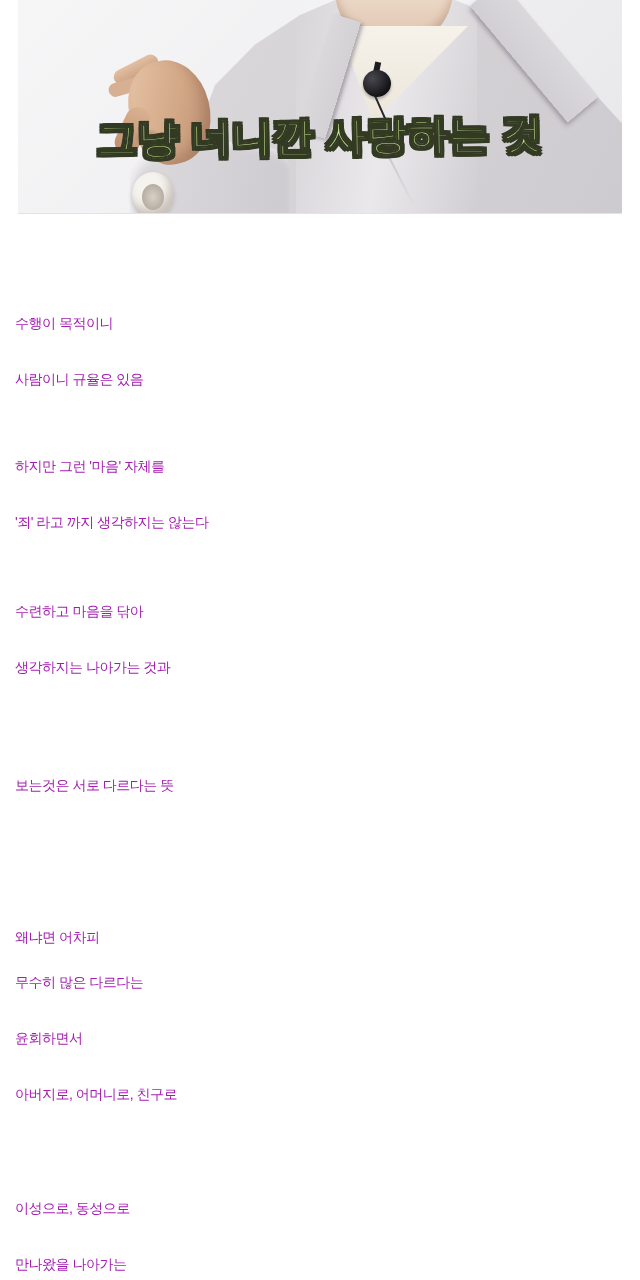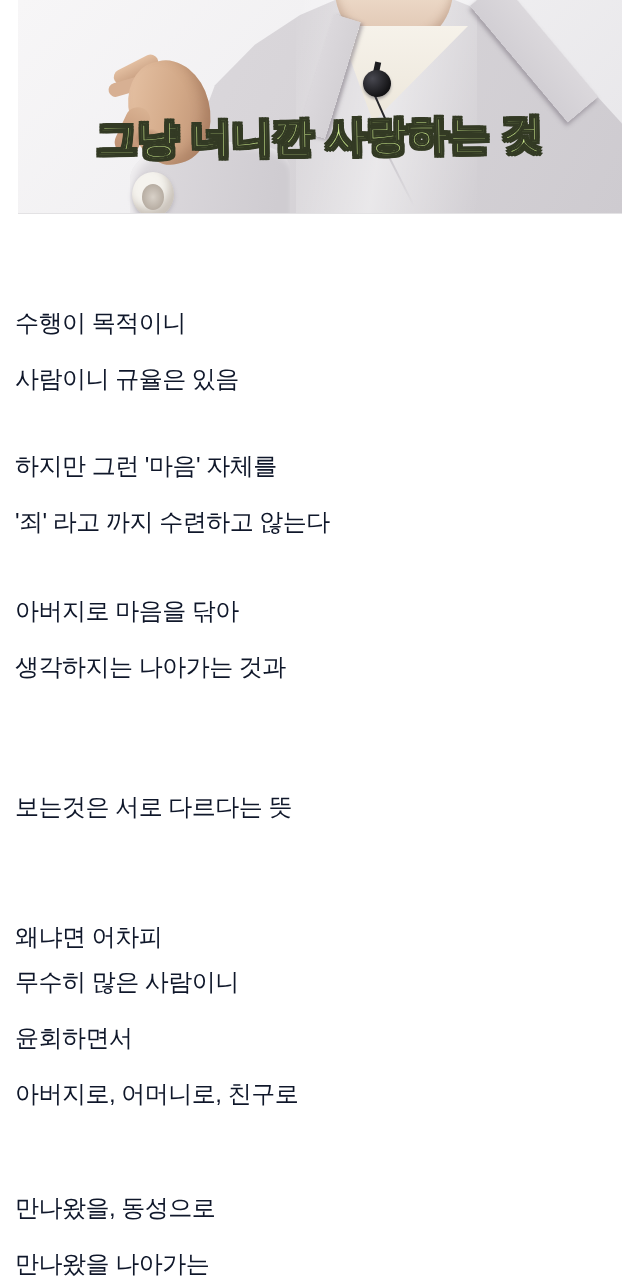--- a/index.html
+++ b/index.html
@@ -89,22 +89,22 @@
     font-weight:bold;font-size:40px;letter-spacing:1px;line-height:1.1;
     color:#cdeb8e;transform:rotate(-0.8deg);
     -webkit-text-stroke:1px #333a24;
     text-shadow:
       -3px -3px 0 #333a24,3px -3px 0 #333a24,-3px 3px 0 #333a24,3px 3px 0 #333a24,
       -3px 0 0 #333a24,3px 0 0 #333a24,0 -3px 0 #333a24,0 3px 0 #333a24;
   }
   
   .tl{
     position:absolute;left:15px;white-space:nowrap;
-    font-size:24px;line-height:26px;font-weight:400;letter-spacing:-0.5px;
-    color:#0f172a;
+    font-size:14px;line-height:26px;font-weight:400;letter-spacing:-0.5px;
+    color:#a21caf;
   }
 </style>
 </head>
 <body>
 
 <div class="page">
 
   <div class="photo">
     <div class="robe-base"></div>
     <div class="robe-sheen"></div>
@@ -123,24 +123,24 @@
     <div class="thumb-shadow"></div>
     <div class="mic-wire"></div>
     <div class="mic-pin"></div>
     <div class="mic-head"></div>
     <div class="caption">그냥 너니깐 사랑하는 것</div>
   </div>
 
   <div class="tl" style="top:310px">수행이 목적이니</div>
   <div class="tl" style="top:366px">사람이니 규율은 있음</div>
   <div class="tl" style="top:453px">하지만 그런 '마음' 자체를</div>
-  <div class="tl" style="top:509px">'죄' 라고 까지 수련하고 않는다</div>
-  <div class="tl" style="top:598px">아버지로 마음을 닦아</div>
+  <div class="tl" style="top:509px">'죄' 라고 까지 생각하지는 않는다</div>
+  <div class="tl" style="top:598px">수련하고 마음을 닦아</div>
   <div class="tl" style="top:654px">생각하지는 나아가는 것과</div>
-  <div class="tl" style="top:794px">보는것은 서로 다르다는 뜻</div>
+  <div class="tl" style="top:772px">보는것은 서로 다르다는 뜻</div>
   <div class="tl" style="top:924px">왜냐면 어차피</div>
-  <div class="tl" style="top:969px">무수히 많은 사람이니</div>
+  <div class="tl" style="top:969px">무수히 많은 다르다는</div>
   <div class="tl" style="top:1025px">윤회하면서</div>
   <div class="tl" style="top:1081px">아버지로, 어머니로, 친구로</div>
-  <div class="tl" style="top:1195px">만나왔을, 동성으로</div>
+  <div class="tl" style="top:1195px">이성으로, 동성으로</div>
   <div class="tl" style="top:1251px">만나왔을 나아가는</div>
 
 </div>
 
 </body></html>

